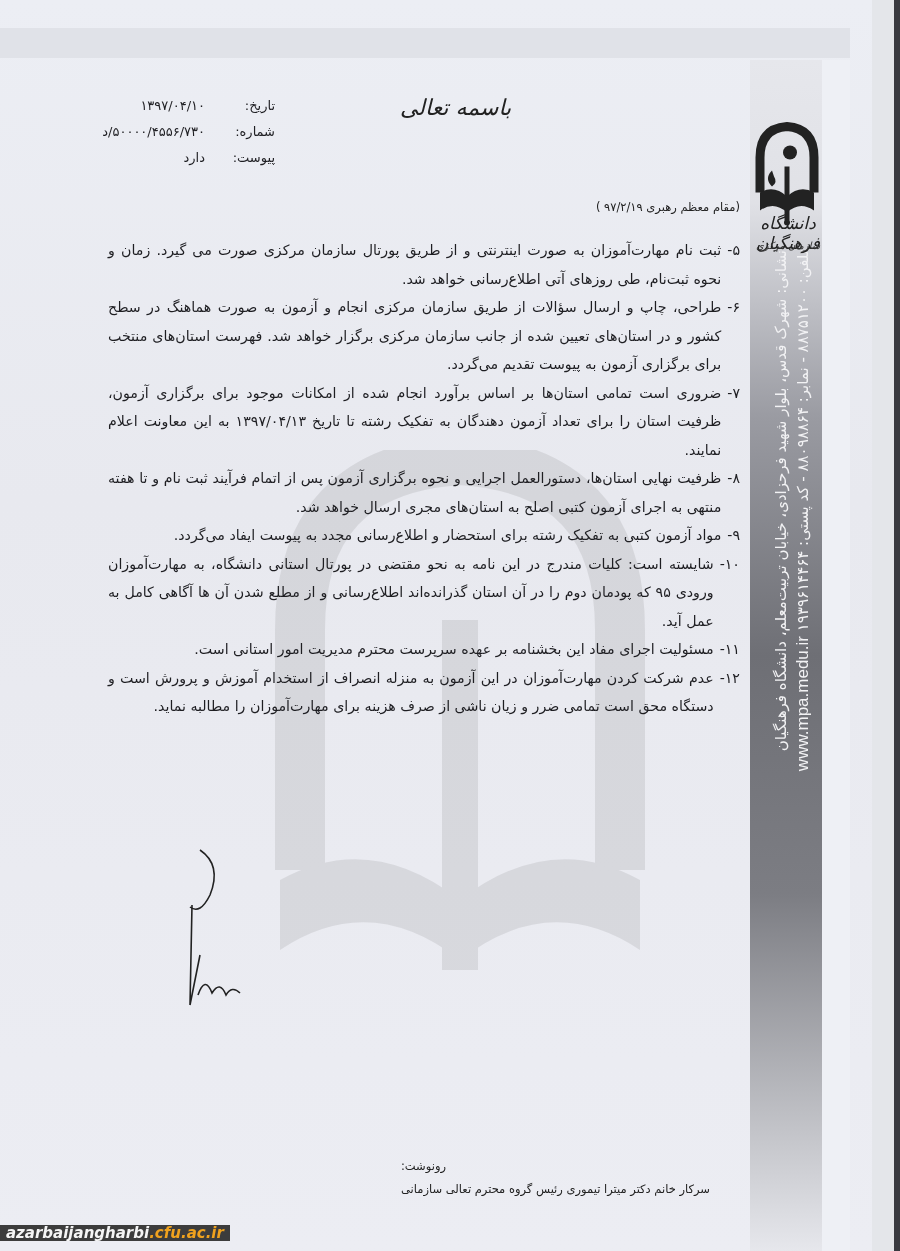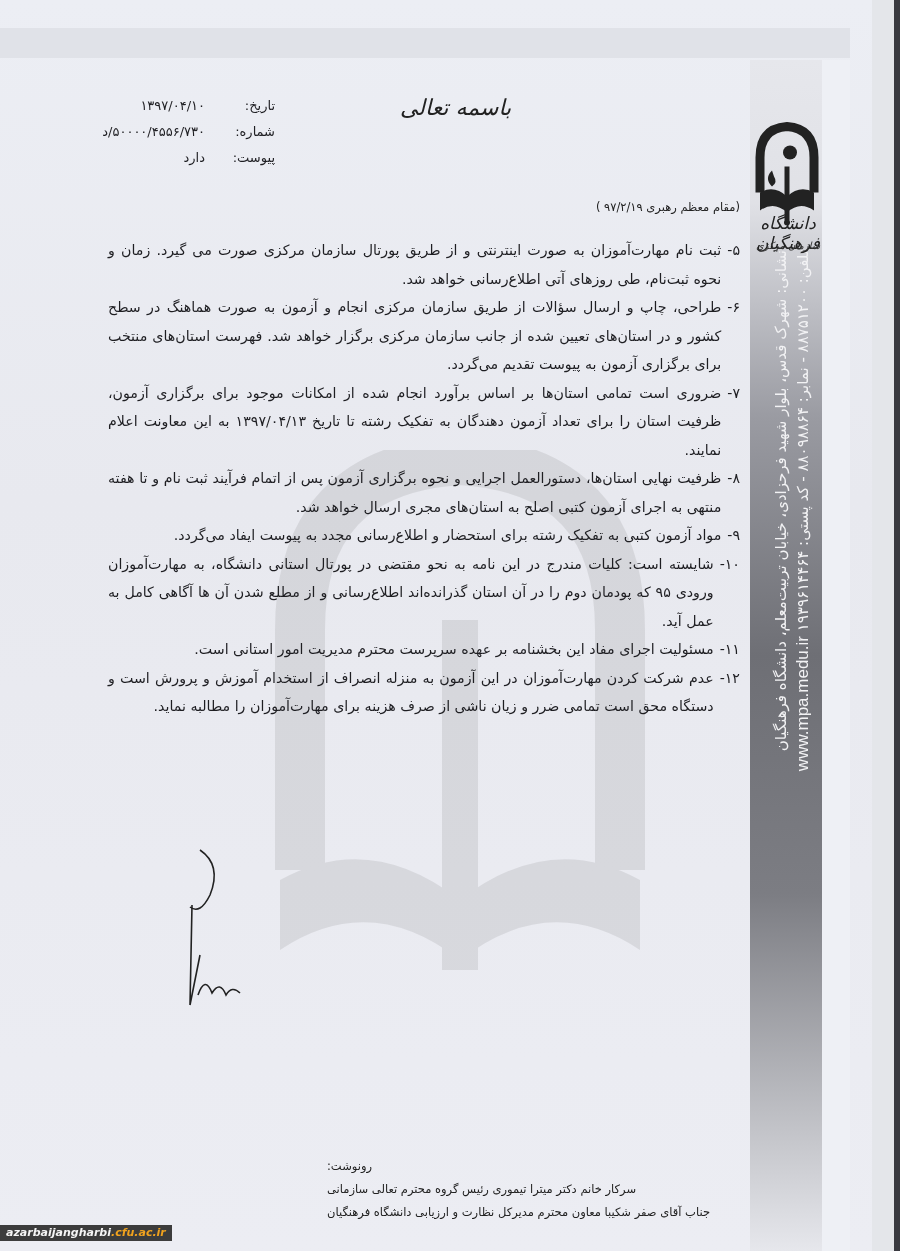--- a/index.html
+++ b/index.html
@@ -85,21 +85,21 @@
       position: absolute; left: 90px; top: 895px; width: 220px;
       direction: rtl; text-align: center; font-size: 12px; font-weight: bold; line-height: 18px;
     }
     .sig-svg { position: absolute; left: 160px; top: 845px; width: 110px; height: 170px; }
     .cc {
       position: absolute; right: 190px; top: 1155px; direction: rtl;
       font-size: 11.5px; line-height: 23px; color: #222; text-align: left;
     }
     .badge {
       position: absolute; left: 0; top: 1225px; height: 16px; padding: 0 6px;
-      background: #3c3c3c; font-family: "DejaVu Sans", sans-serif; font-size: 11px;
+      background: #3c3c3c; font-family: "DejaVu Sans", sans-serif; font-size: 15px;
       font-style: italic; font-weight: bold; line-height: 16px; white-space: nowrap;
     }
     .badge .a { color: #f5f5f5; }
     .badge .b { color: #f0a21e; }
   </style>
 </head>
 <body>
 
 <div class="page">
   <div class="top-band"></div>
@@ -189,19 +189,18 @@
 
   <svg class="sig-svg" viewBox="0 0 110 170">
     <path d="M40 5 Q62 20 50 50 Q40 70 30 62" fill="none" stroke="#222" stroke-width="1.6"></path>
     <path d="M32 60 L30 160 M30 160 L40 110" fill="none" stroke="#222" stroke-width="1.6"></path>
     <path d="M38 150 Q45 130 52 148 Q60 135 66 150 Q72 140 80 148" fill="none" stroke="#222" stroke-width="1.6"></path>
   </svg>
 
   <div class="cc">
     <div>رونوشت:</div>
     <div>سرکار خانم دکتر میترا تیموری رئیس گروه محترم تعالی سازمانی</div>
-    <div>جناب آقای صفر شکیبا معاون محترم مدیرکل نظارت و ارزیابی دانشگاه فرهنگیان</div>
   </div>
 
   <div class="badge">
     <span class="a">azarbaijangharbi</span><span class="b">.cfu.ac.ir</span>
   </div>
 </div>
 
 </body></html>

